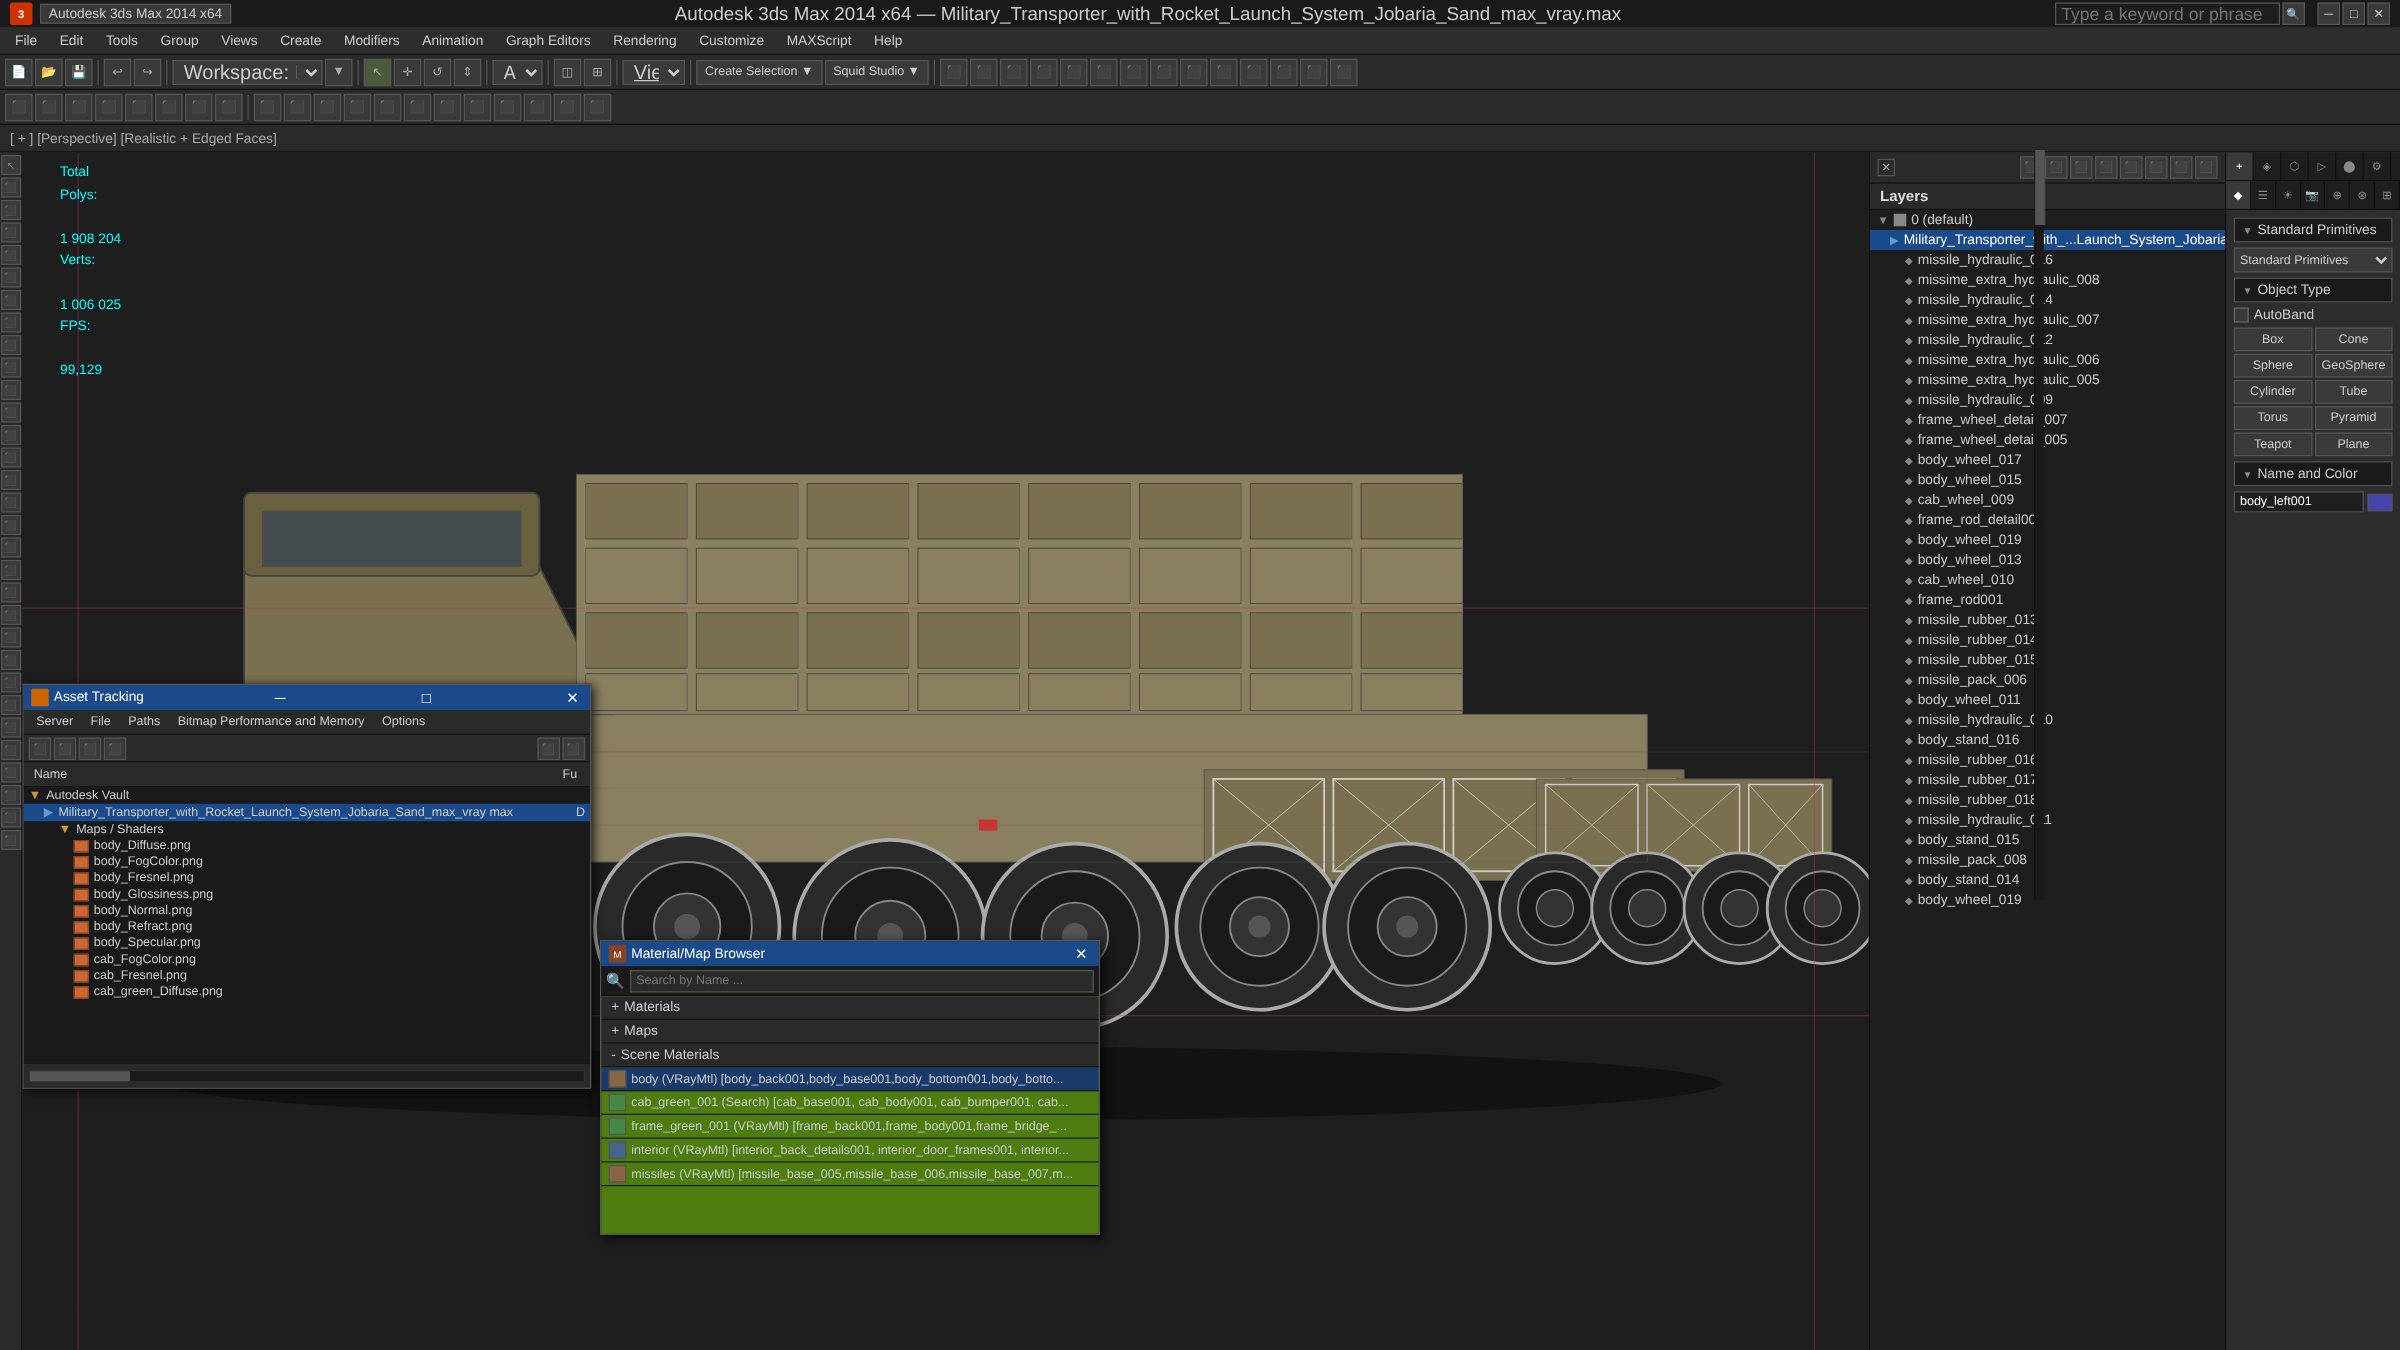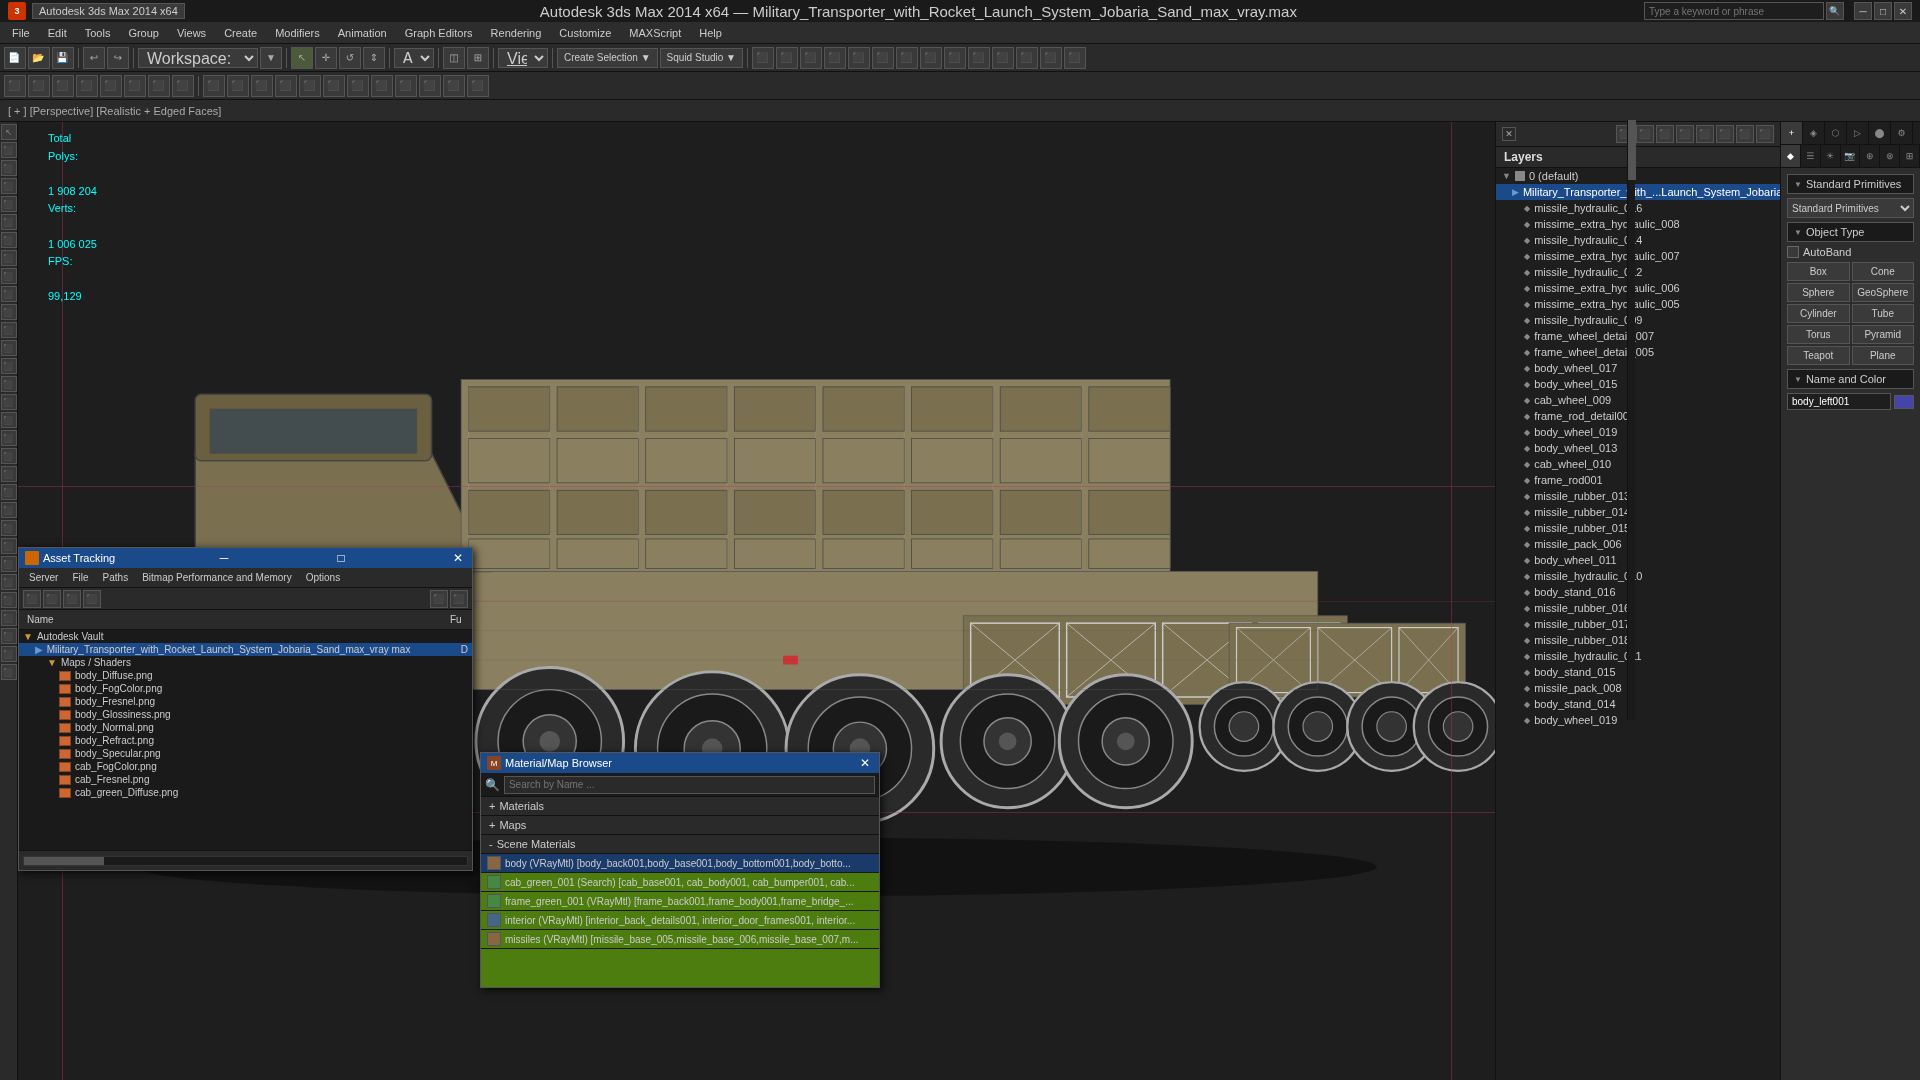--- a/index.html
+++ b/index.html
@@ -117,21 +117,21 @@
 
 <div id="titlebar">
   <div style="width:18px;height:18px;background:#cc3300;border-radius:2px;margin-right:6px;display:flex;align-items:center;justify-content:center;font-size:9px;color:#fff;font-weight:bold;">3</div>
   <div style="font-size:11px;margin-right:8px;background:#3a3a3a;padding:1px 6px;border:1px solid #555;">
     <span>Autodesk 3ds Max 2014 x64</span>
   </div>
   <div class="title" style="font-size:15px;">
     <span>Autodesk 3ds Max 2014 x64</span> — <span>Military_Transporter_with_Rocket_Launch_System_Jobaria_Sand_max_vray.max</span>
   </div>
   <div style="display:flex;gap:2px;margin-right:8px;">
-    <input type="text" style="width: 180px; height: 18px; background: rgb(30, 30, 30); border: 1px solid rgb(85, 85, 85); color: rgb(204, 204, 204); font-size: 10px; padding: 0px 4px;" placeholder="Type a keyword or phrase">
+    <input type="text" style="width: 180px; height: 18px; background: rgb(30, 30, 30); border: 1px solid rgb(85, 85, 85); color: rgb(204, 204, 204); font-size: 14px; padding: 0px 4px;" placeholder="Type a keyword or phrase">
     <div style="width:18px;height:18px;background:#3a3a3a;border:1px solid #555;display:flex;align-items:center;justify-content:center;cursor:pointer;font-size:9px;color:#aaa;">🔍</div>
   </div>
   <div style="width:18px;height:18px;background:#3a3a3a;border:1px solid #555;margin-left:2px;cursor:pointer;display:flex;align-items:center;justify-content:center;font-size:10px;">─</div>
   <div style="width:18px;height:18px;background:#3a3a3a;border:1px solid #555;margin-left:2px;cursor:pointer;display:flex;align-items:center;justify-content:center;font-size:10px;">□</div>
   <div style="width:18px;height:18px;background:#3a3a3a;border:1px solid #555;margin-left:2px;cursor:pointer;display:flex;align-items:center;justify-content:center;font-size:10px;">✕</div>
 </div>
 
 <div id="menubar">
   <div class="menu-item">File</div>
   <div class="menu-item">Edit</div>

